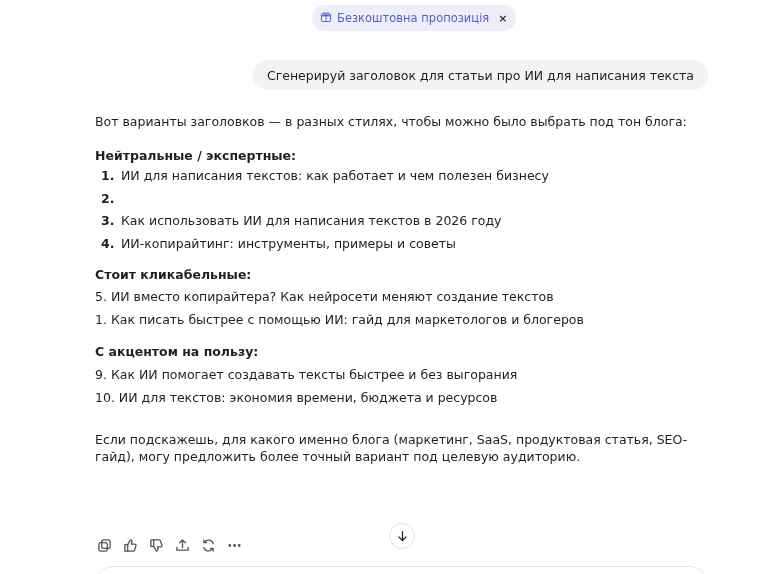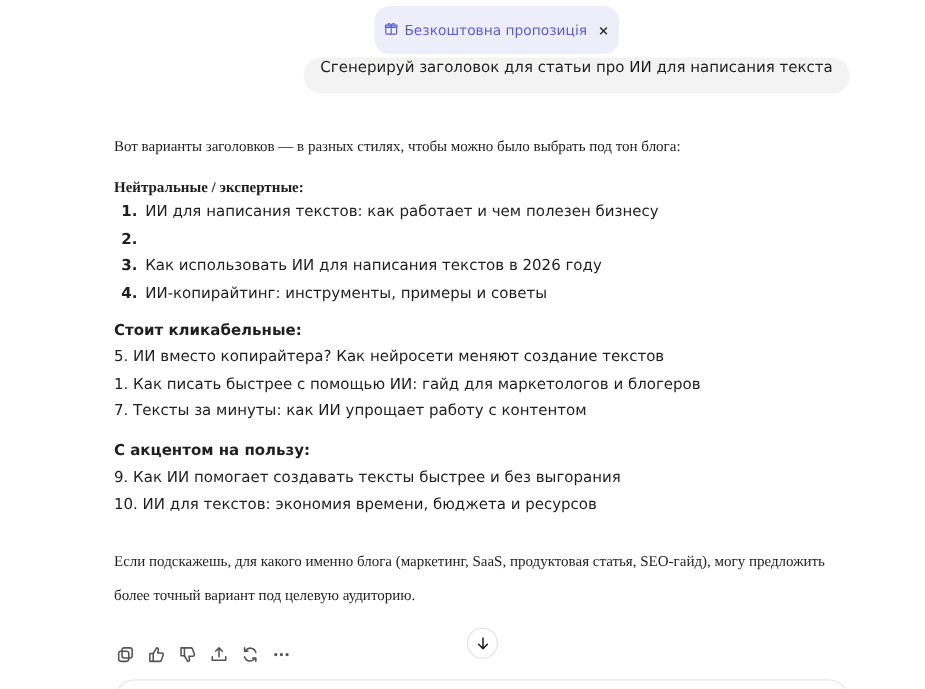--- a/index.html
+++ b/index.html
@@ -1,46 +1,46 @@
 <!DOCTYPE html>
 <html><head>
   <meta charset="utf-8">
   <style>
     * { box-sizing: border-box; margin: 0; padding: 0; }
     html, body { width: 771px; height: 574px; overflow: hidden; background: #ffffff; }
     body { font-family: "DejaVu Sans", sans-serif; color: #1f1f1f; position: relative; font-size: 12.5px; }
 
     .promo-pill {
-      position: absolute; left: 312px; top: 5px; height: 40px;
+      position: absolute; left: 312px; top: 5px; height: 26px;
       background: #eeeefb; border-radius: 13px;
       display: flex; align-items: center; padding: 0 9px 0 8px; gap: 5px;
       color: #5b5bd6; font-size: 11.5px;
     }
     .promo-pill svg { width: 12px; height: 12px; }
     .promo-close { color: #333; font-size: 11px; font-weight: bold; margin-left: 4px; cursor: pointer; }
 
     .user-bubble {
-      position: absolute; right: 63px; top: 48px; height: 30px;
+      position: absolute; right: 63px; top: 60px; height: 30px;
       background: #f3f3f3; border-radius: 15px;
-      display: flex; padding: 0 14px;
+      display: flex; align-items: center; padding: 0 14px;
       font-size: 12.5px; color: #1f1f1f; white-space: nowrap;
     }
 
     .answer { position: absolute; left: 95px; top: 113px; width: 620px; font-size: 12.5px; line-height: 18px; }
-    .answer p { white-space: nowrap; font-family: Liberation Serif, serif; }
+    .answer p { white-space: nowrap; }
     .intro { margin-bottom: 16px; }
     .section-title { font-weight: bold; }
     .sec1-title { }
     ol.numbered { list-style: none; margin-bottom: 8px; }
     ol.numbered li { display: flex; height: 22.6px; align-items: center; white-space: nowrap; }
     ol.numbered .num { width: 26px; font-weight: bold; padding-left: 6px; }
     .plain-list .row { height: 22.6px; display: flex; align-items: center; white-space: nowrap; }
     .sec2 { margin-bottom: 10px; }
     .sec3 { margin-bottom: 22px; }
-    .outro { line-height: 28px; white-space: normal !important; }
+    .outro { line-height: 17px; white-space: normal !important; }
 
     .actions { position: absolute; left: 96px; top: 537px; display: flex; gap: 9px; align-items: center; }
     .actions .act { width: 17px; height: 17px; display: flex; align-items: center; justify-content: center; cursor: pointer; }
     .actions svg { width: 15px; height: 15px; stroke: #555; fill: none; stroke-width: 1.4; stroke-linecap: round; stroke-linejoin: round; }
 
     .scroll-down {
       position: absolute; left: 389px; top: 523px; width: 26px; height: 26px;
       border-radius: 50%; border: 1px solid #e3e3e3; background: #fff;
       display: flex; align-items: center; justify-content: center; cursor: pointer;
     }
@@ -90,21 +90,20 @@
     <li>
       <span class="num">4.</span>
       <span>ИИ-копирайтинг: инструменты, примеры и советы</span>
     </li>
   </ol>
 
   <div class="plain-list sec2">
     <div class="row section-title">Стоит кликабельные:</div>
     <div class="row">5. ИИ вместо копирайтера? Как нейросети меняют создание текстов</div>
     <div class="row">1. Как писать быстрее с помощью ИИ: гайд для маркетологов и блогеров</div>
-    <div class="row">7. Тексты за минуты: как ИИ упрощает работу с контентом</div>
   </div>
 
   <div class="plain-list sec3">
     <div class="row section-title">С акцентом на пользу:</div>
     <div class="row">9. Как ИИ помогает создавать тексты быстрее и без выгорания</div>
     <div class="row">10. ИИ для текстов: экономия времени, бюджета и ресурсов</div>
   </div>
 
   <p class="outro">Если подскажешь, для какого именно блога (маркетинг, SaaS, продуктовая статья, SEO-гайд), могу предложить более точный вариант под целевую аудиторию.</p>
 </div>

